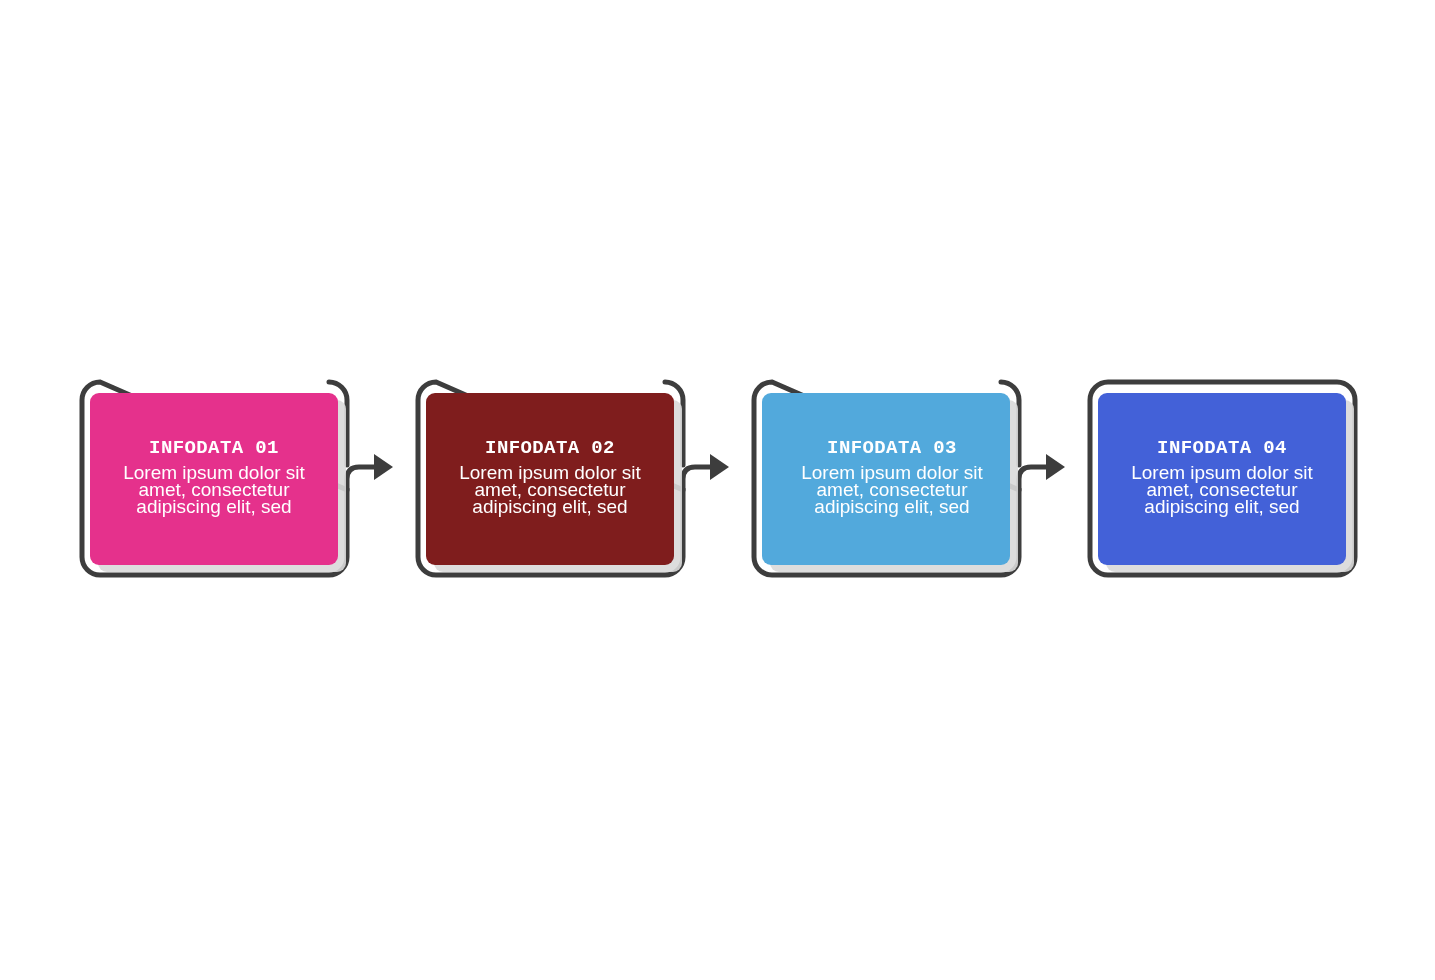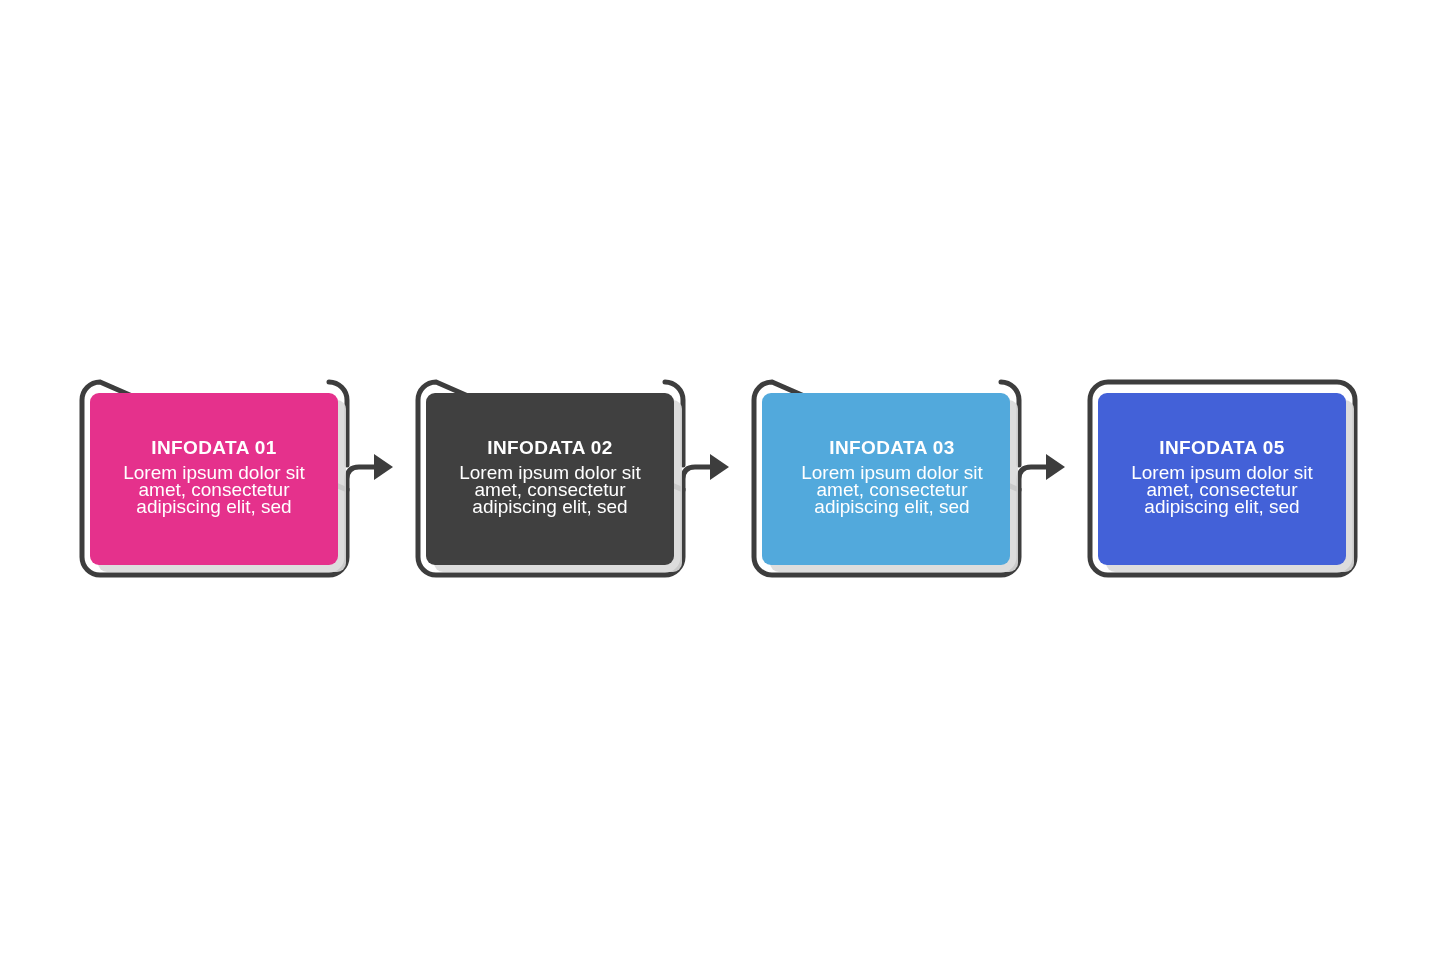--- a/index.html
+++ b/index.html
@@ -67,20 +67,21 @@
 
   .card-title {
     color: #ffffff;
     font-size: 19px;
     font-weight: bold;
     letter-spacing: 0.4px;
     line-height: 22px;
     text-align: center;
     margin: 0;
     white-space: nowrap;
+    font-family: Liberation Mono, monospace;
   }
 
   .card-body {
     color: #ffffff;
     font-size: 19px;
     font-weight: normal;
     line-height: 17px;
     text-align: center;
     margin: 5px 0 0 0;
     max-width: 200px;
@@ -102,21 +103,21 @@
         <div class="card-body">Lorem ipsum dolor sit amet, consectetur adipiscing elit, sed</div>
       </div>
     </div>
     <div class="step" style="left: 418px;">
       <svg class="frame-svg" viewBox="0 0 330 220">
         <path d="M 277 12 A 18 18 0 0 1 295 30 L 295 95 M 295 120 L 295 187 A 18 18 0 0 1 277 205 L 48 205 A 18 18 0 0 1 30 187 L 30 30 A 18 18 0 0 1 48 12 Z" fill="none" stroke="#3d3d3d" stroke-width="5" stroke-linecap="round"></path>
         <path d="M 295 120 L 295 109 Q 295 97 307 97 L 323 97" fill="none" stroke="#3d3d3d" stroke-width="5" stroke-linecap="round"></path>
         <polygon points="322,84 341,97 322,110" fill="#3d3d3d"></polygon>
       </svg>
       <div class="card-shadow" style="background: rgb(217, 217, 217);"></div>
-      <div class="card" style="background: #404040;">
+      <div class="card" style="background: #7f1d1d;">
         <div class="card-title">INFODATA 02</div>
         <div class="card-body">Lorem ipsum dolor sit amet, consectetur adipiscing elit, sed</div>
       </div>
     </div>
     <div class="step" style="left: 754px;">
       <svg class="frame-svg" viewBox="0 0 330 220">
         <path d="M 277 12 A 18 18 0 0 1 295 30 L 295 95 M 295 120 L 295 187 A 18 18 0 0 1 277 205 L 48 205 A 18 18 0 0 1 30 187 L 30 30 A 18 18 0 0 1 48 12 Z" fill="none" stroke="#3d3d3d" stroke-width="5" stroke-linecap="round"></path>
         <path d="M 295 120 L 295 109 Q 295 97 307 97 L 323 97" fill="none" stroke="#3d3d3d" stroke-width="5" stroke-linecap="round"></path>
         <polygon points="322,84 341,97 322,110" fill="#3d3d3d"></polygon>
       </svg>
@@ -125,17 +126,17 @@
         <div class="card-title">INFODATA 03</div>
         <div class="card-body">Lorem ipsum dolor sit amet, consectetur adipiscing elit, sed</div>
       </div>
     </div>
     <div class="step" style="left: 1090px;">
       <svg class="frame-svg" viewBox="0 0 330 220">
         <path d="M 48 12 L 277 12 A 18 18 0 0 1 295 30 L 295 187 A 18 18 0 0 1 277 205 L 48 205 A 18 18 0 0 1 30 187 L 30 30 A 18 18 0 0 1 48 12 Z" fill="none" stroke="#3d3d3d" stroke-width="5" stroke-linecap="round"></path>
       </svg>
       <div class="card-shadow" style="background: rgb(217, 217, 217);"></div>
       <div class="card" style="background: rgb(67, 97, 216);">
-        <div class="card-title">INFODATA 05</div>
+        <div class="card-title">INFODATA 04</div>
         <div class="card-body">Lorem ipsum dolor sit amet, consectetur adipiscing elit, sed</div>
       </div>
     </div>
   </div>
 
 </body></html>

